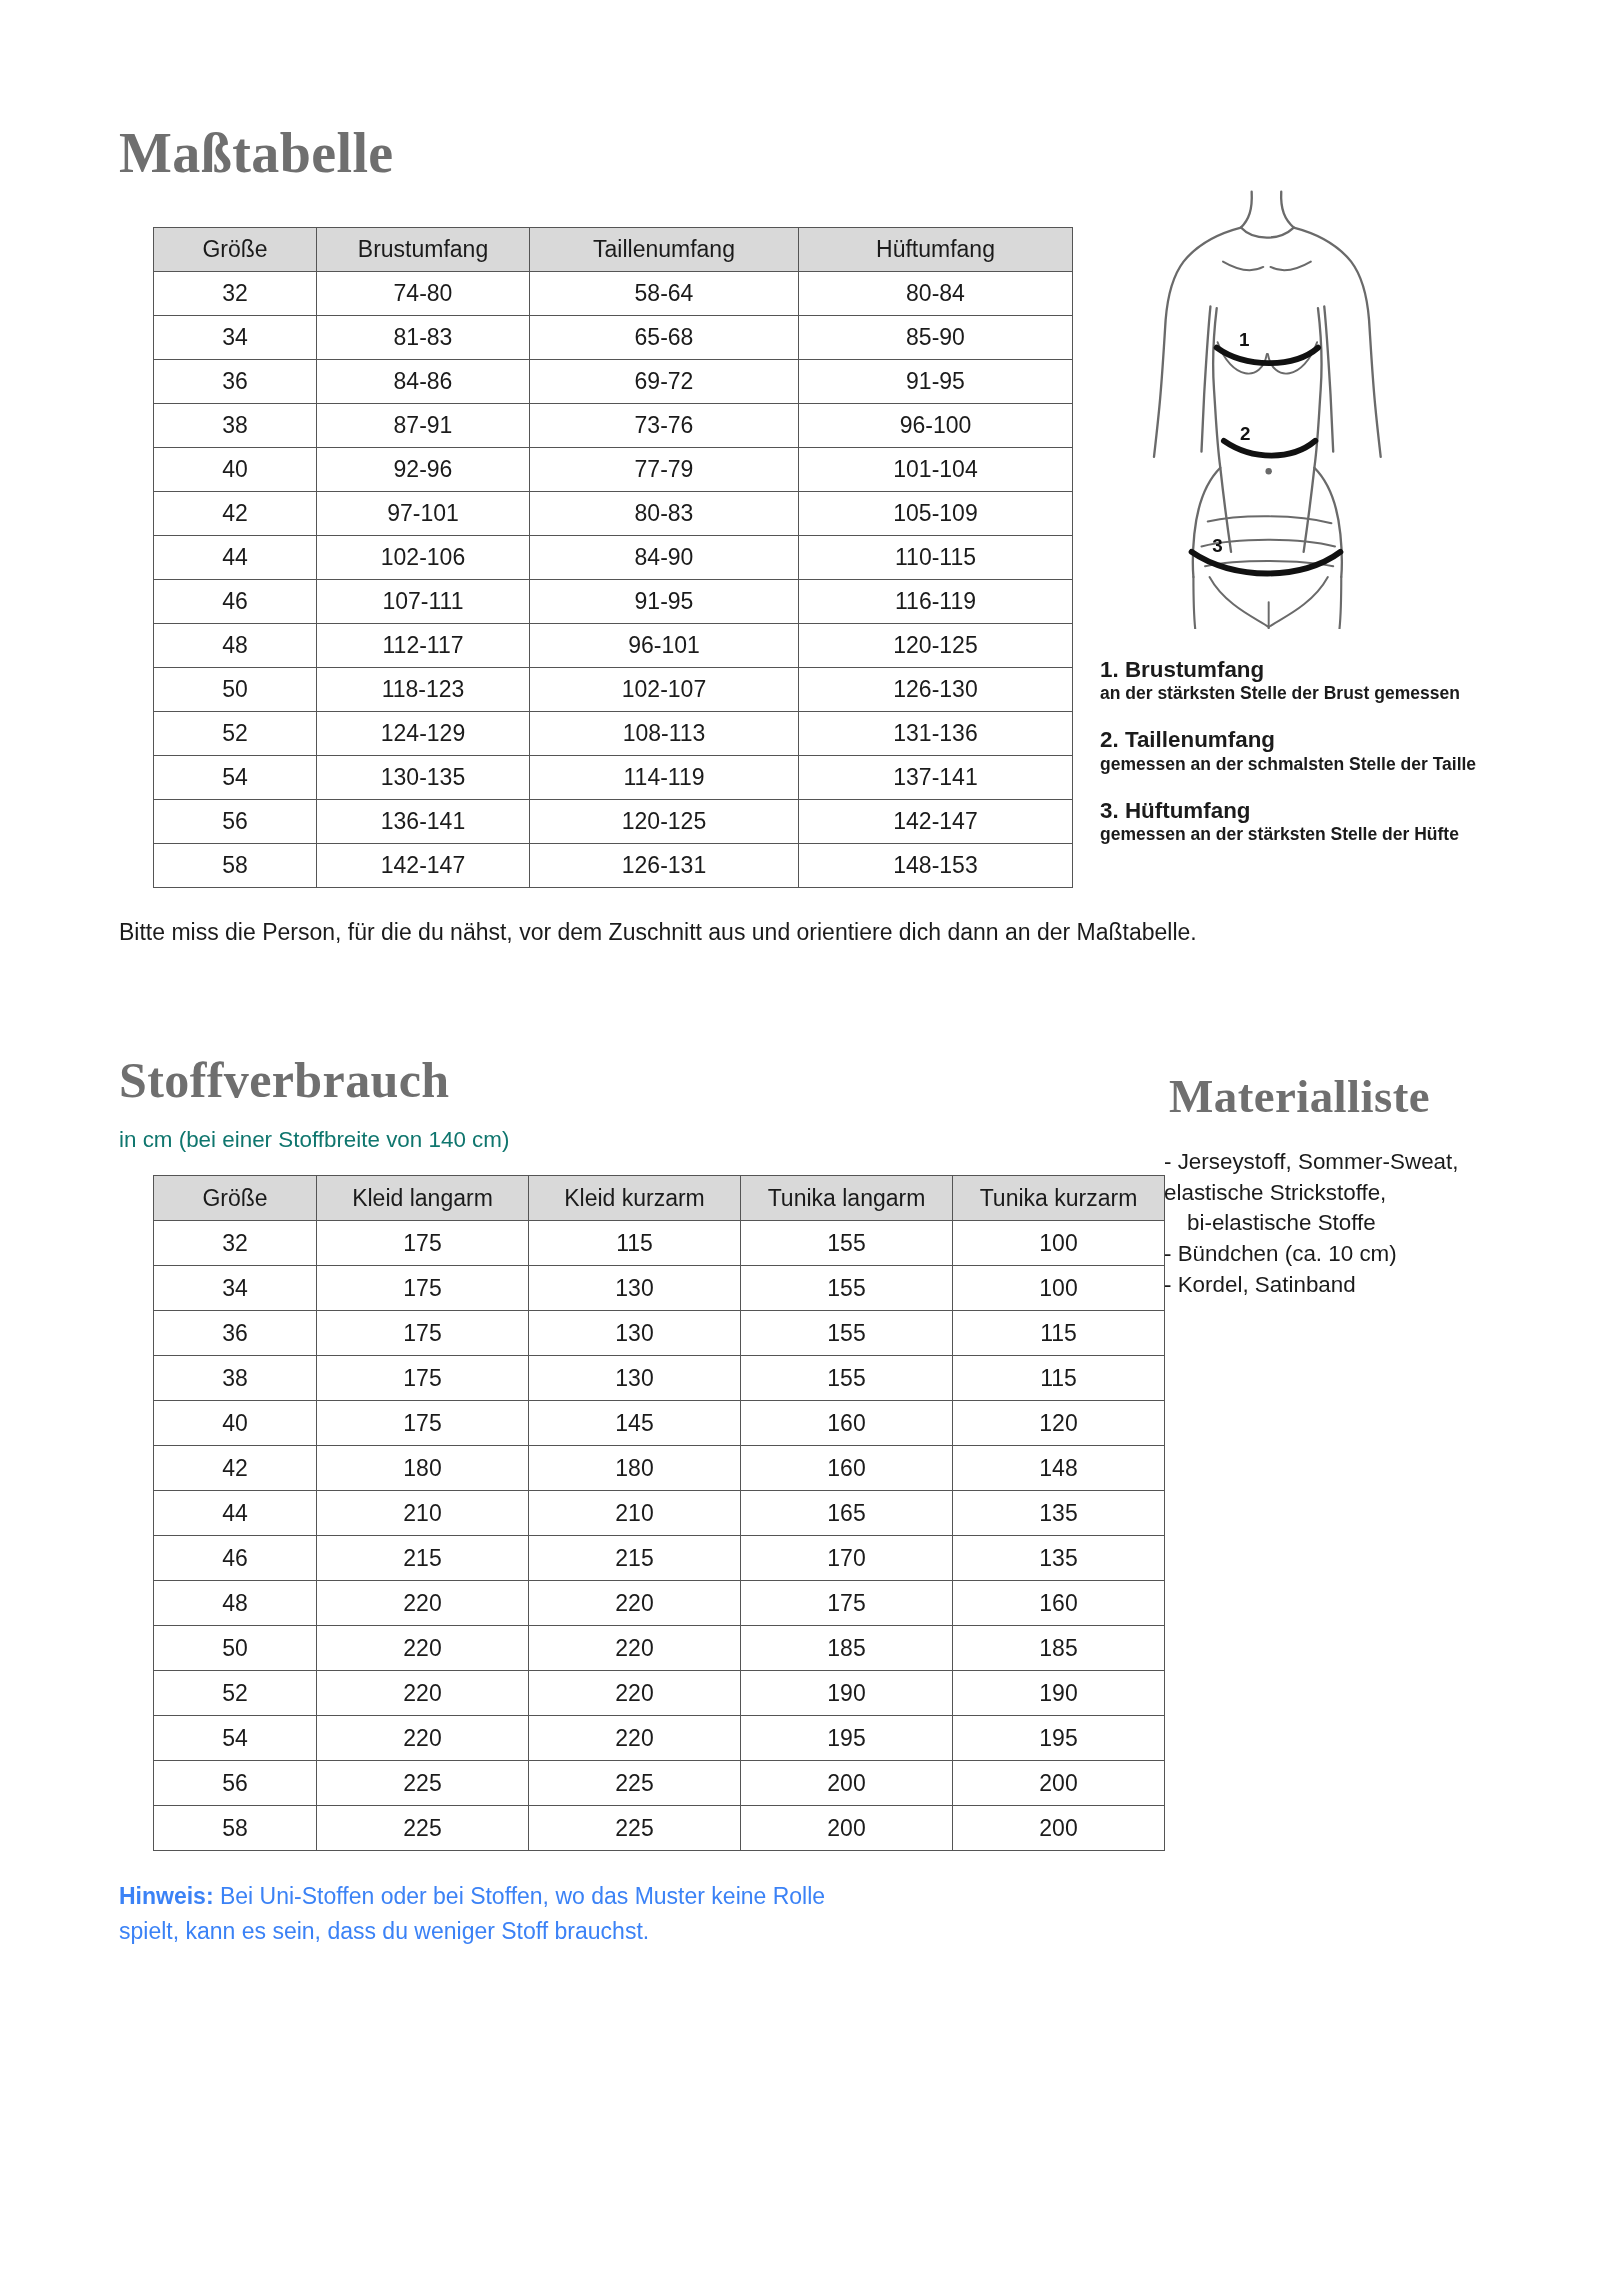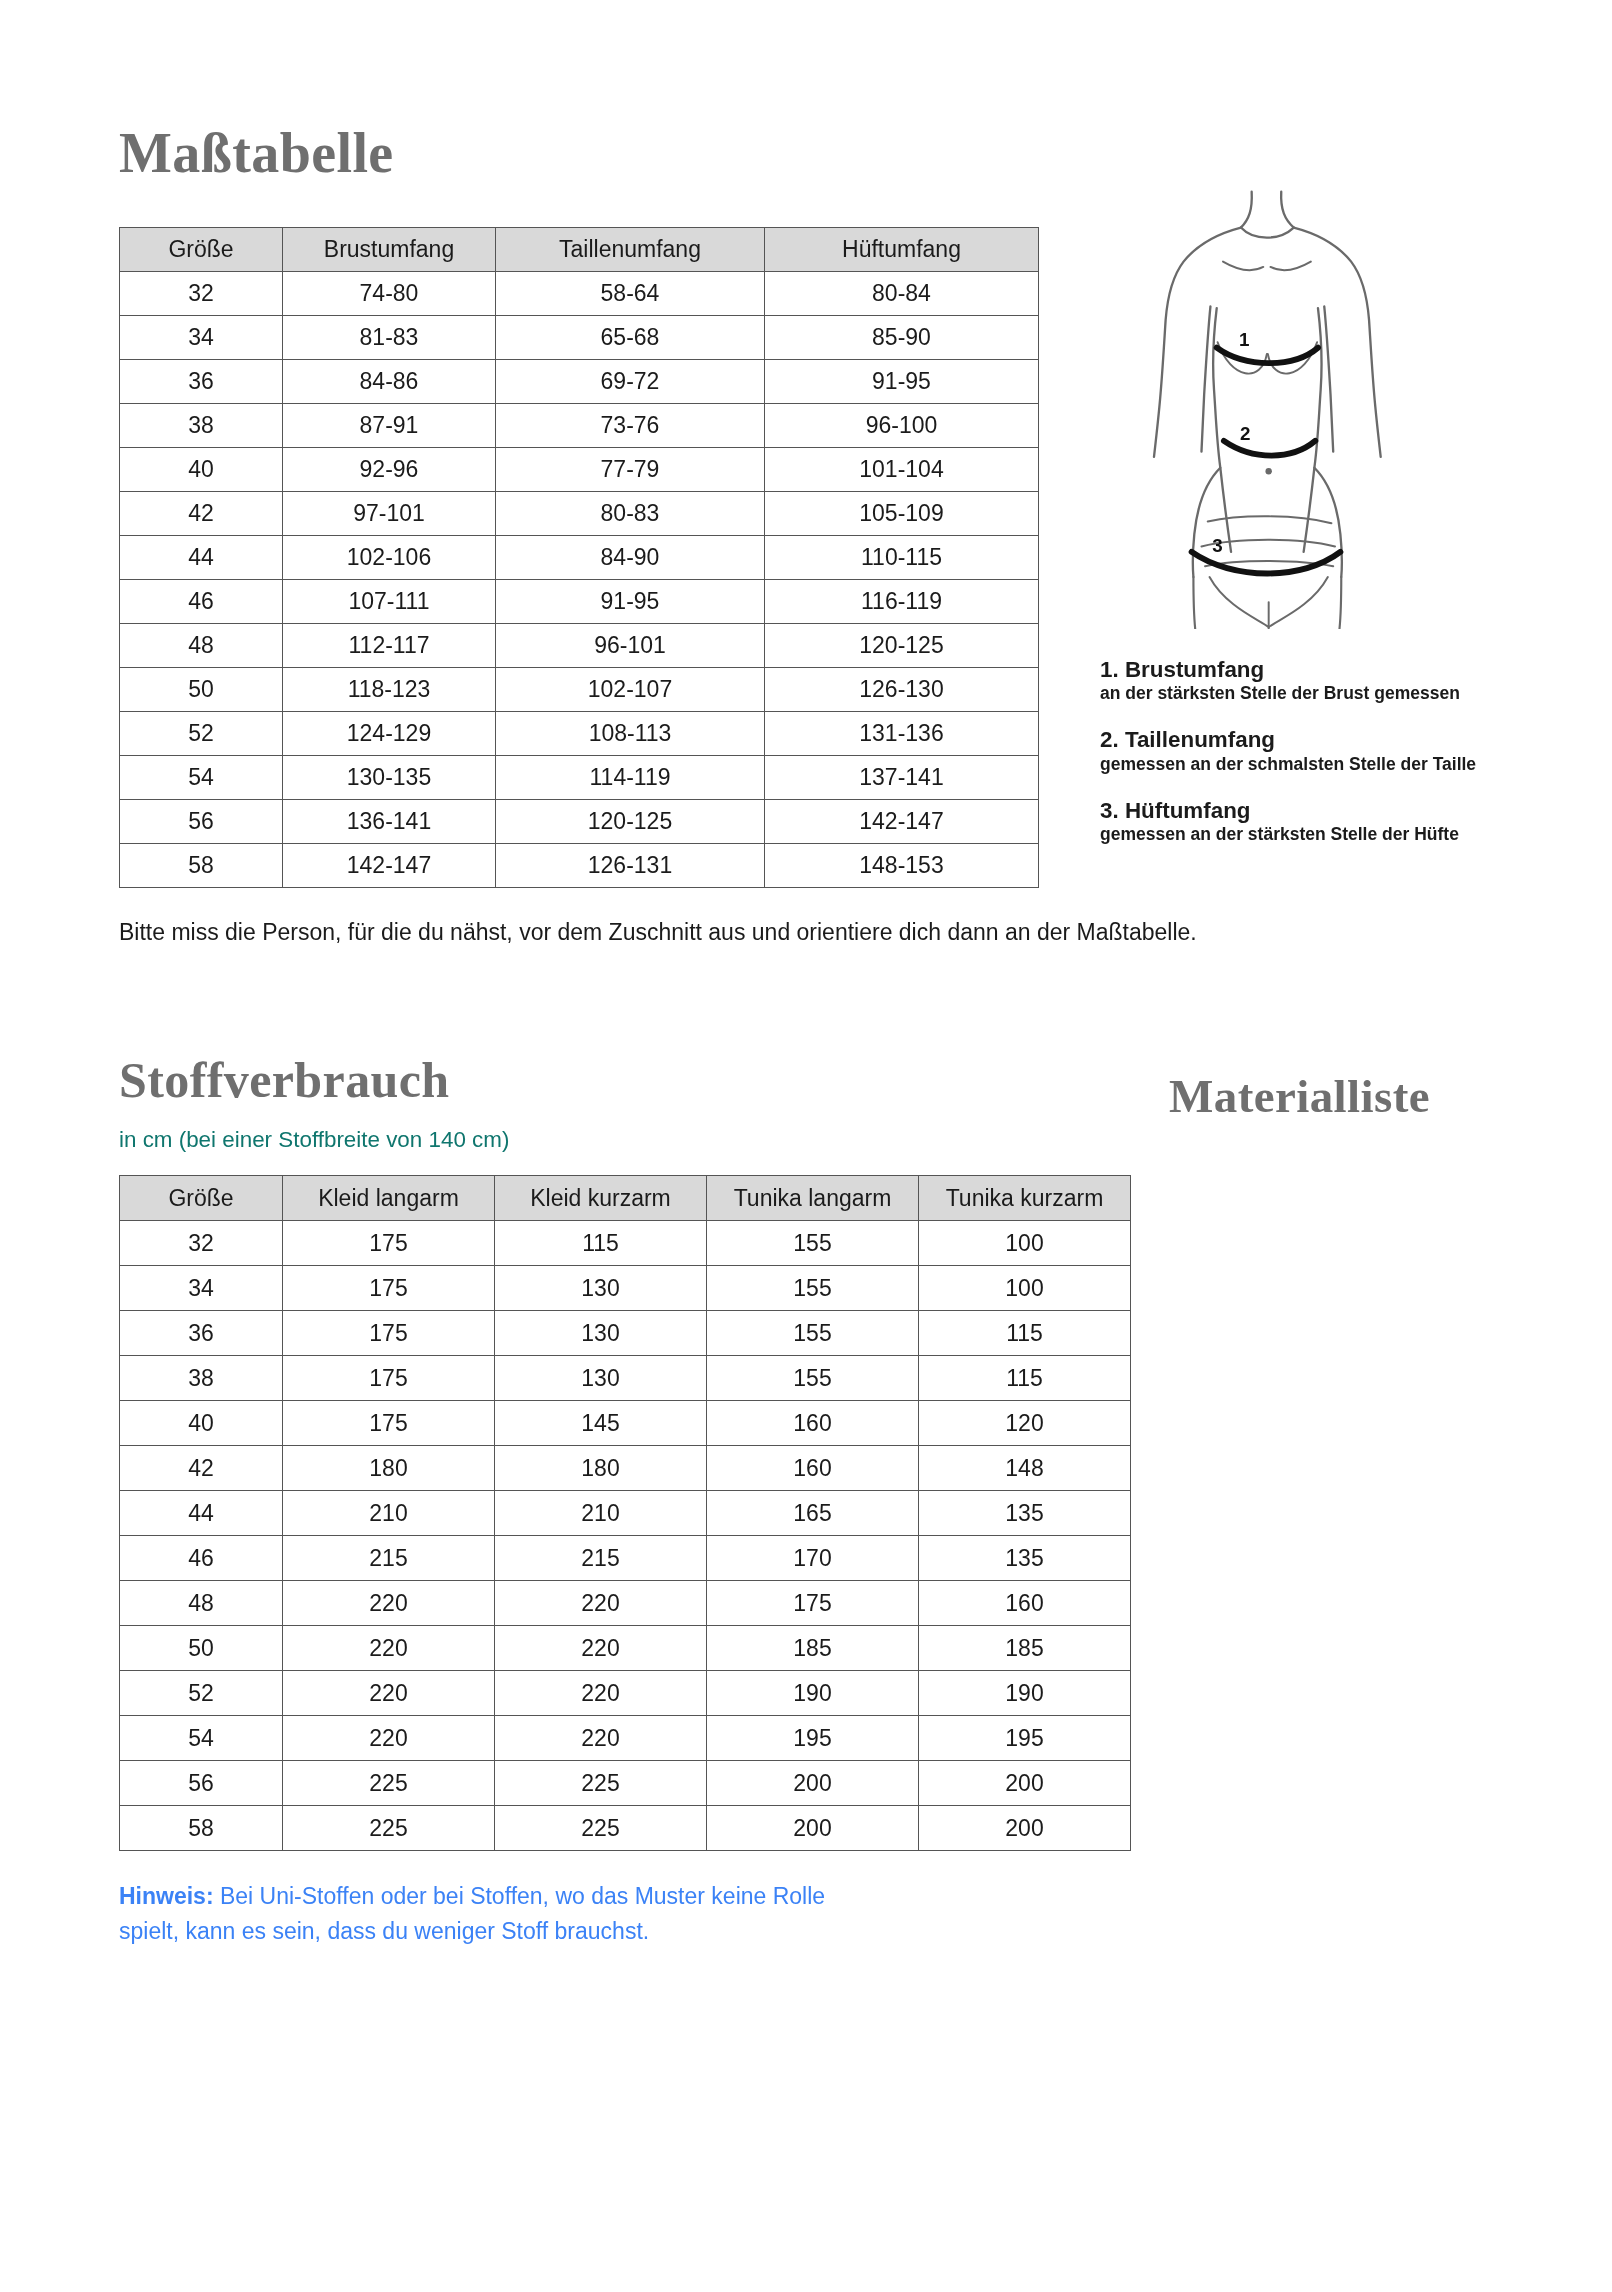--- a/index.html
+++ b/index.html
@@ -39,20 +39,21 @@
     left: 119px;
     top: 125px;
     font-size: 56px;
   }
 
   table.grid {
     position: absolute;
     border-collapse: collapse;
     table-layout: fixed;
     background: #ffffff;
+    margin-left: 34px;
   }
   table.grid th,
   table.grid td {
     border: 1.4px solid #555555;
     text-align: center;
     vertical-align: middle;
     color: #1b1b1b;
     padding: 0;
   }
   table.grid thead th {
@@ -491,20 +492,27 @@
           <td>58</td>
           <td>225</td>
           <td>225</td>
           <td>200</td>
           <td>200</td>
         </tr>
       </tbody>
   </table>
 
   <div id="materialliste-heading" class="display-heading">Materialliste</div>
+  <div id="material-list">
+      <span class="mline">- Jerseystoff, Sommer-Sweat,</span>
+      <span class="mline">elastische Strickstoffe,</span>
+      <span class="mline indent">bi-elastische Stoffe</span>
+      <span class="mline">- Bündchen (ca. 10 cm)</span>
+      <span class="mline">- Kordel, Satinband</span>
+    </div>
 
   <div id="hinweis-note">
     <span class="line">
       <span class="bold">Hinweis:</span><span> Bei Uni-Stoffen oder bei Stoffen, wo das Muster keine Rolle</span>
     </span>
     <span class="line">spielt, kann es sein, dass du weniger Stoff brauchst.</span>
   </div>
 
 </div>
 

